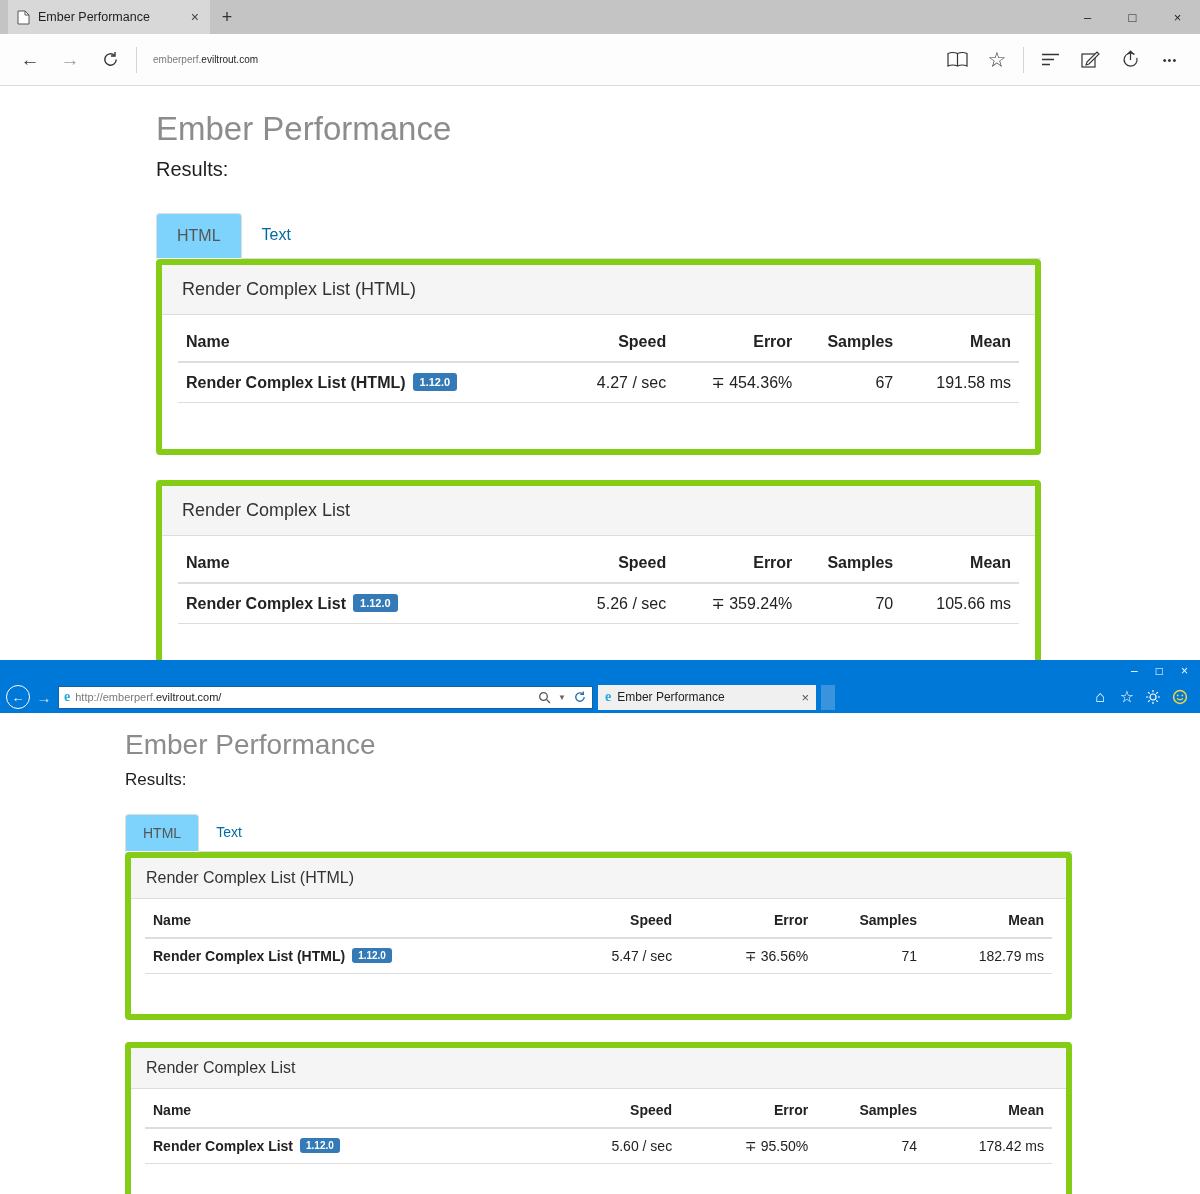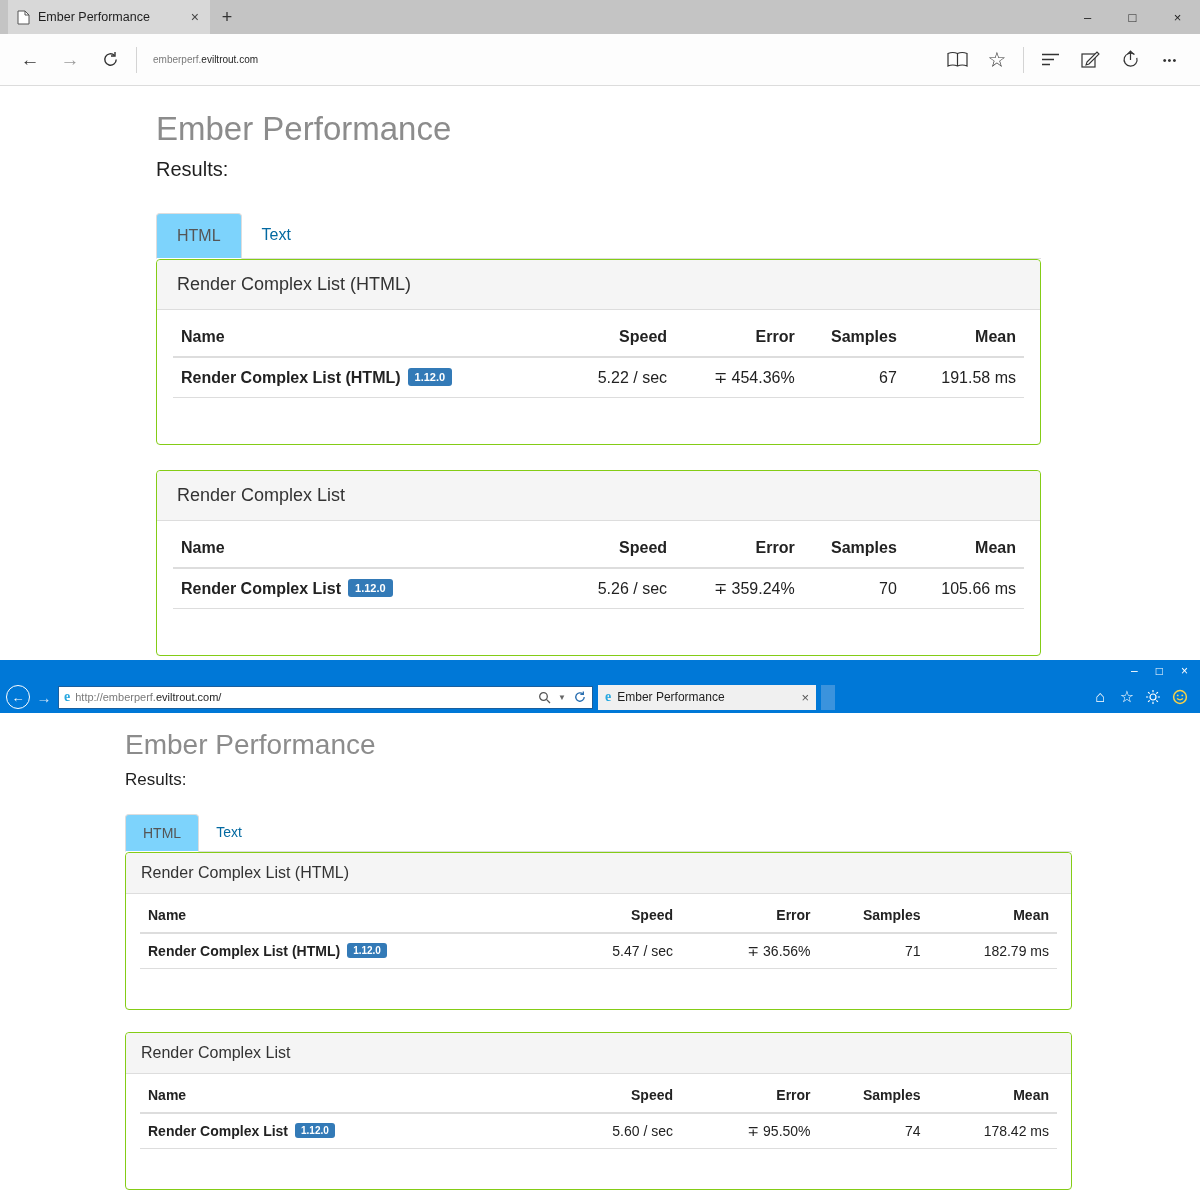--- a/index.html
+++ b/index.html
@@ -57,21 +57,21 @@
   .edge-page .page-inner { width:885px; }
   .ie-page { padding:16px 0 0 125px; }
   .ie-page .page-inner { width:947px; }
 
   .page-title { font-size:33px; font-weight:400; color:#8c8c8c; }
   .results { font-size:20px; color:#1f1f1f; margin-top:10px; }
   .tabs { margin-top:32px; border-bottom:1px solid #ddd; display:flex; }
   .tab-active { padding:13px 20px; border:1px solid #ddd; border-bottom:1px solid #fff; margin-bottom:-1px; border-radius:4px 4px 0 0; font-size:16px; color:#555; background:#7dd3fc; }
   .tab-link { padding:13px 20px; font-size:16px; color:#0369a1; }
 
-  .panel { border:1px solid #84cc16; border-radius:4px; margin-bottom:25px; background:#fff; }
+  .panel { border:6px solid #84cc16; border-radius:4px; margin-bottom:25px; background:#fff; }
   .panel-heading { background:#f5f5f5; border-bottom:1px solid #ddd; padding:14px 20px; font-size:18px; color:#333; border-radius:4px 4px 0 0; }
   .panel-body { padding:8px 16px 46px; }
   table.bench-table { width:100%; border-collapse:collapse; }
   .bench-table th { border-bottom:2px solid #ddd; text-align:left; font-size:16px; color:#222; padding:10px 8px; }
   .bench-table td { border-bottom:1px solid #ddd; font-size:16px; color:#222; padding:10px 8px; }
   .bench-table .num { text-align:right; }
   .w-name{width:40%} .w-speed{width:19%} .w-error{width:15%} .w-samples{width:12%} .w-mean{width:14%}
   .row-name { font-weight:bold; }
   .badge { display:inline-block; background:#337ab7; color:#fff; font-size:11px; font-weight:bold; padding:3px 7px; border-radius:3px; margin-left:7px; vertical-align:2px; }
 
@@ -173,21 +173,21 @@
                 <th class="w-name">Name</th>
                 <th class="w-speed num">Speed</th>
                 <th class="w-error num">Error</th>
                 <th class="w-samples num">Samples</th>
                 <th class="w-mean num">Mean</th>
               </tr>
             </thead>
             <tbody>
               <tr>
                 <td><span class="row-name">Render Complex List (HTML)</span><span class="badge">1.12.0</span></td>
-                <td class="num">5.22 / sec</td>
+                <td class="num">4.27 / sec</td>
                 <td class="num">∓ 454.36%</td>
                 <td class="num">67</td>
                 <td class="num">191.58 ms</td>
               </tr>
             </tbody>
           </table>
         </div>
       </div>
 
       <div class="panel">

